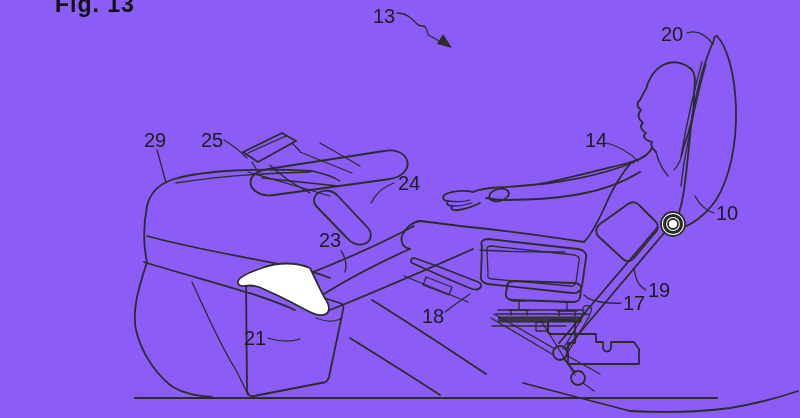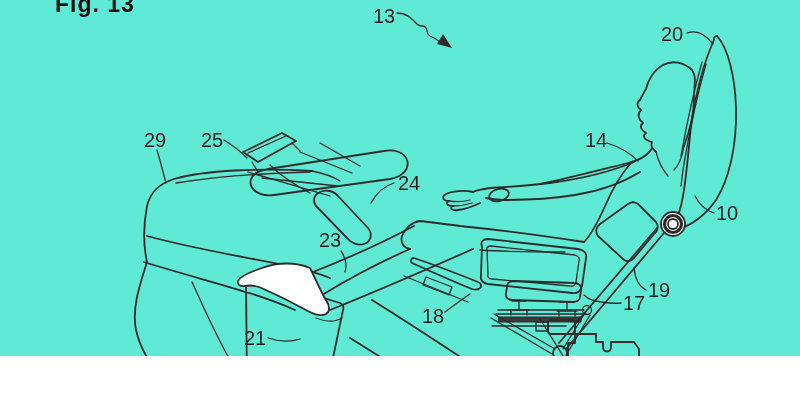--- a/index.html
+++ b/index.html
@@ -1,20 +1,20 @@
 <!DOCTYPE html>
 <html><head>
 <meta charset="utf-8">
 <style>
   html,body{margin:0;padding:0;background:#ffffff;}
   .stage{
     position:relative;
-    width:800px;height:356px;
+    width:800px;height:418px;
     overflow:hidden;
-    background:#5eead4;
+    background:#8b5cf6;
     font-family:"Liberation Sans", sans-serif;
   }
   .fig-caption{
     position:absolute;
     left:55px;top:-9px;
     font-size:23px;
     font-weight:bold;
     color:#111111;
     letter-spacing:1px;
   }

